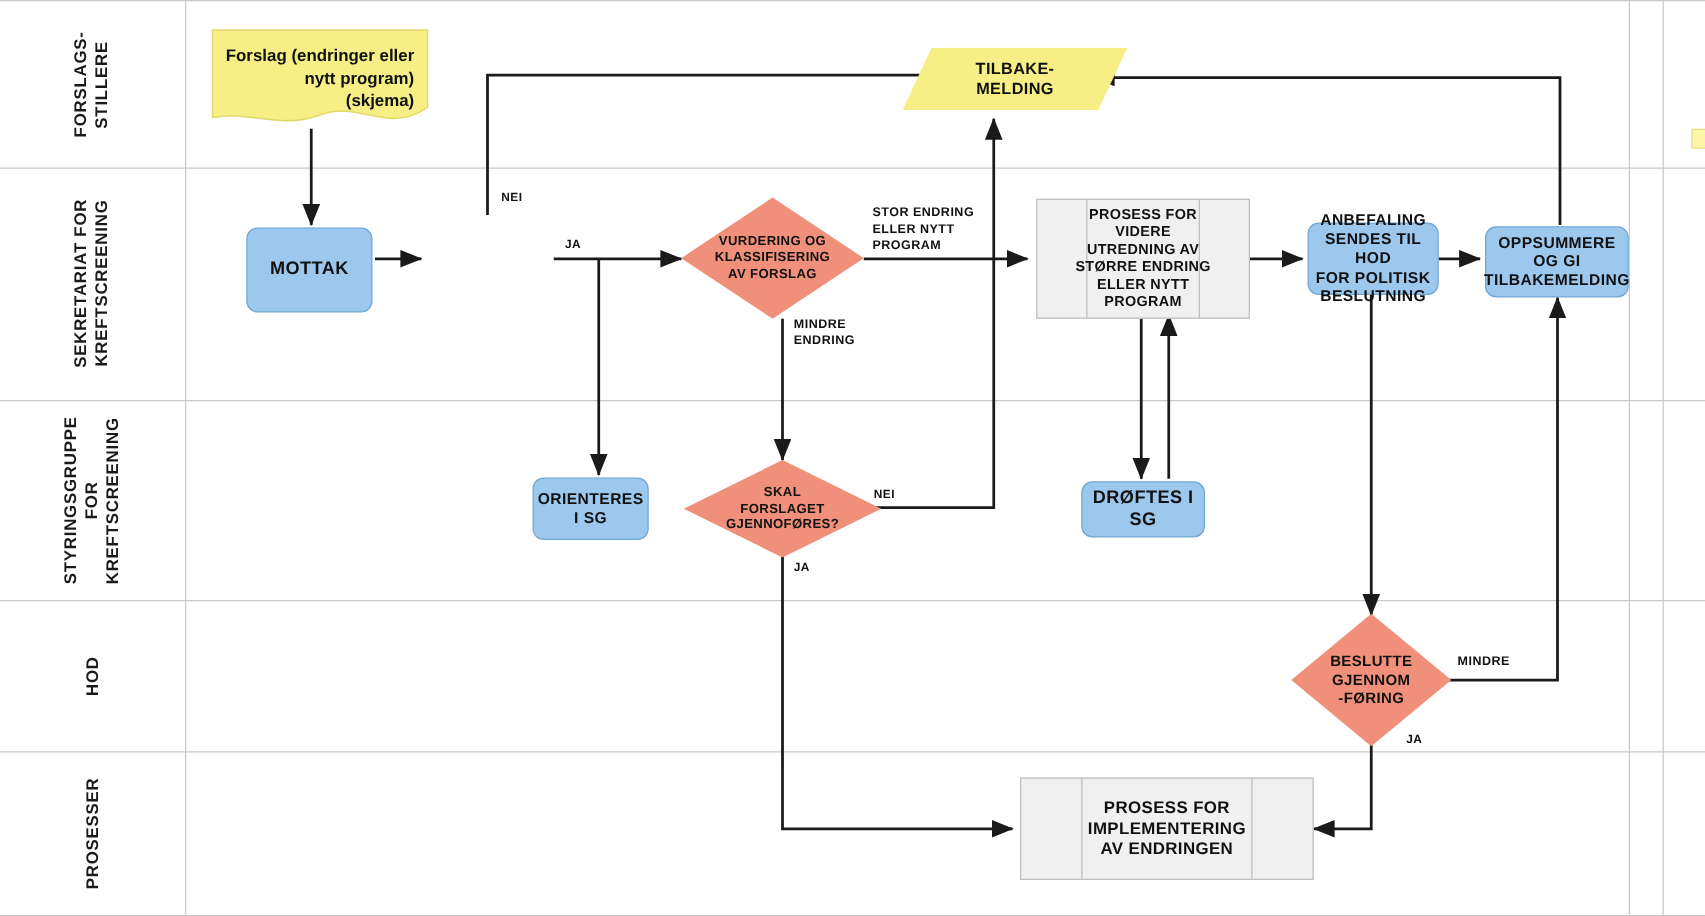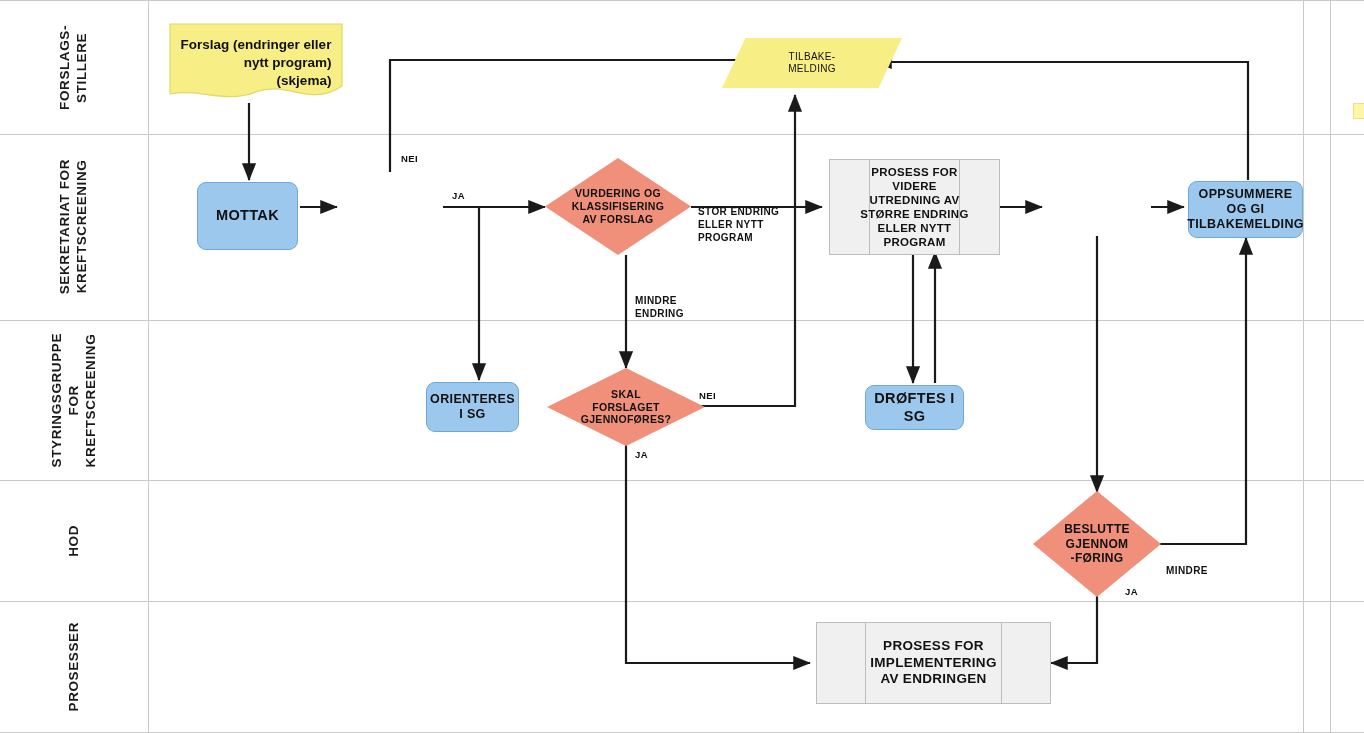--- a/index.html
+++ b/index.html
@@ -29,29 +29,29 @@
   .diamond .dwrap{position:absolute;inset:0;display:flex;align-items:center;justify-content:center;}
   .diamond .txt{position:relative;font-size:10.5px;font-weight:bold;letter-spacing:.3px;z-index:2;}
 
   .predef{background:#F0F0F0;border:1px solid #bdbdbd;}
   .predef .bar{position:absolute;top:0;bottom:0;width:1px;background:#bdbdbd;}
   .predef .txt{font-size:11.5px;font-weight:bold;letter-spacing:.3px;z-index:2;}
   .predef.big .txt{font-size:13.5px;}
 
   .para{background:transparent;}
   .para .pshape{position:absolute;inset:0;background:#F7EF86;clip-path:polygon(13% 0,100% 0,87% 100%,0 100%);}
-  .para .txt{position:relative;font-size:10px;font-weight:normal;letter-spacing:.3px;z-index:2;}
+  .para .txt{position:relative;font-size:13px;font-weight:bold;letter-spacing:.3px;z-index:2;}
 
   .doc{background:transparent;}
   .doc .txt{position:relative;font-size:13.5px;font-weight:bold;z-index:2;line-height:1.35;padding:0 8px;}
 
   
   .edge-layer{position:absolute;left:0;top:0;width:1364px;height:733px;pointer-events:none;}
   .elabel{position:absolute;font-size:9.5px;font-weight:bold;letter-spacing:.4px;color:#111;white-space:pre-line;line-height:1.3;}
-  .elabel.big{font-size:10px;margin-top:41px;}
+  .elabel.big{font-size:10px;}
 
   .yellow-chip{position:absolute;background:#FDF6A8;border:1px solid #e8df8a;}
 </style>
 </head>
 <body>
 
 <div id="stage">
 
   <div class="lane-sep" style="top:0px;"></div>
   <div class="lane-sep" style="top:134px;"></div>
@@ -163,20 +163,26 @@
     <div class="bar" style="left:39px;"></div>
     <div class="bar" style="right:39px;"></div>
     <div class="txt">PROSESS FOR
 VIDERE
 UTREDNING AV
 STØRRE ENDRING
 ELLER NYTT
 PROGRAM</div>
   </div>
 
+  <div class="node rrect" style="left:1046px;top:178px;width:105px;height:58px;">
+    <div class="txt">ANBEFALING
+SENDES TIL HOD
+FOR POLITISK
+BESLUTNING</div>
+  </div>
 
   <div class="node rrect" style="left:1188px;top:181px;width:115px;height:57px;">
     <div class="txt">OPPSUMMERE OG GI
 TILBAKEMELDING</div>
   </div>
 
   <div class="node rrect" style="left:426px;top:382px;width:93px;height:50px;">
     <div class="txt">ORIENTERES
 I SG</div>
   </div>

